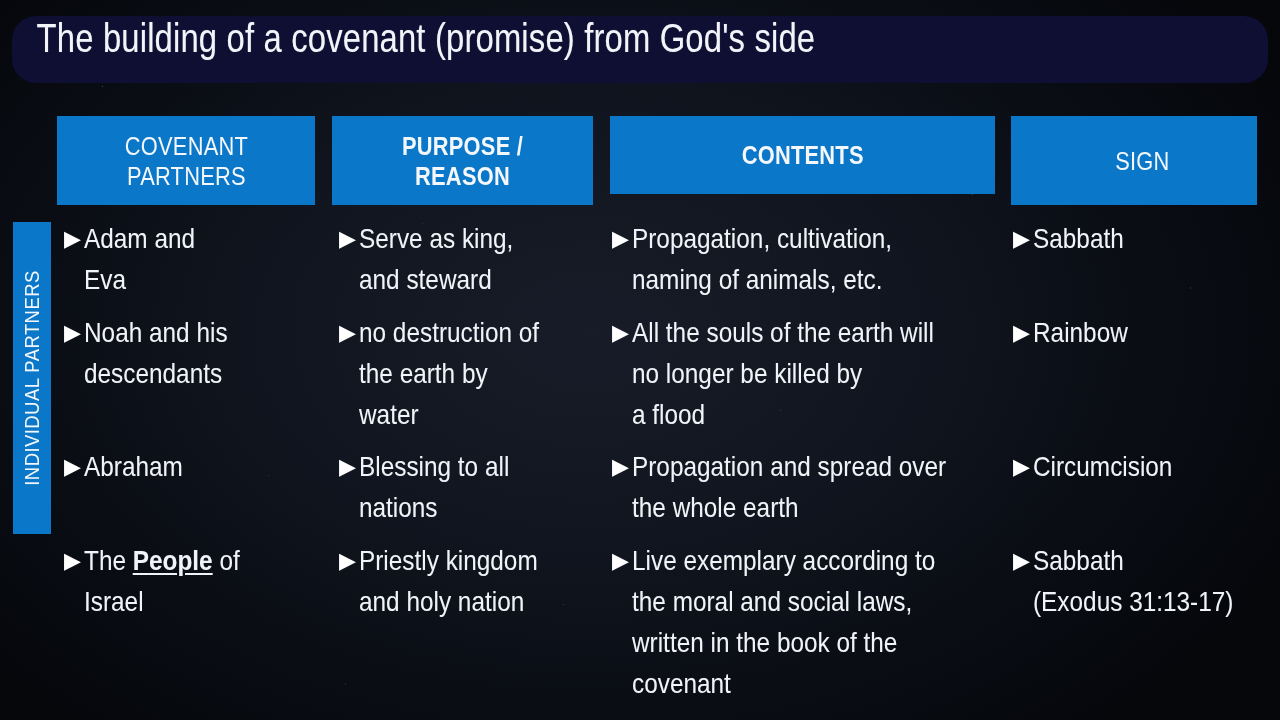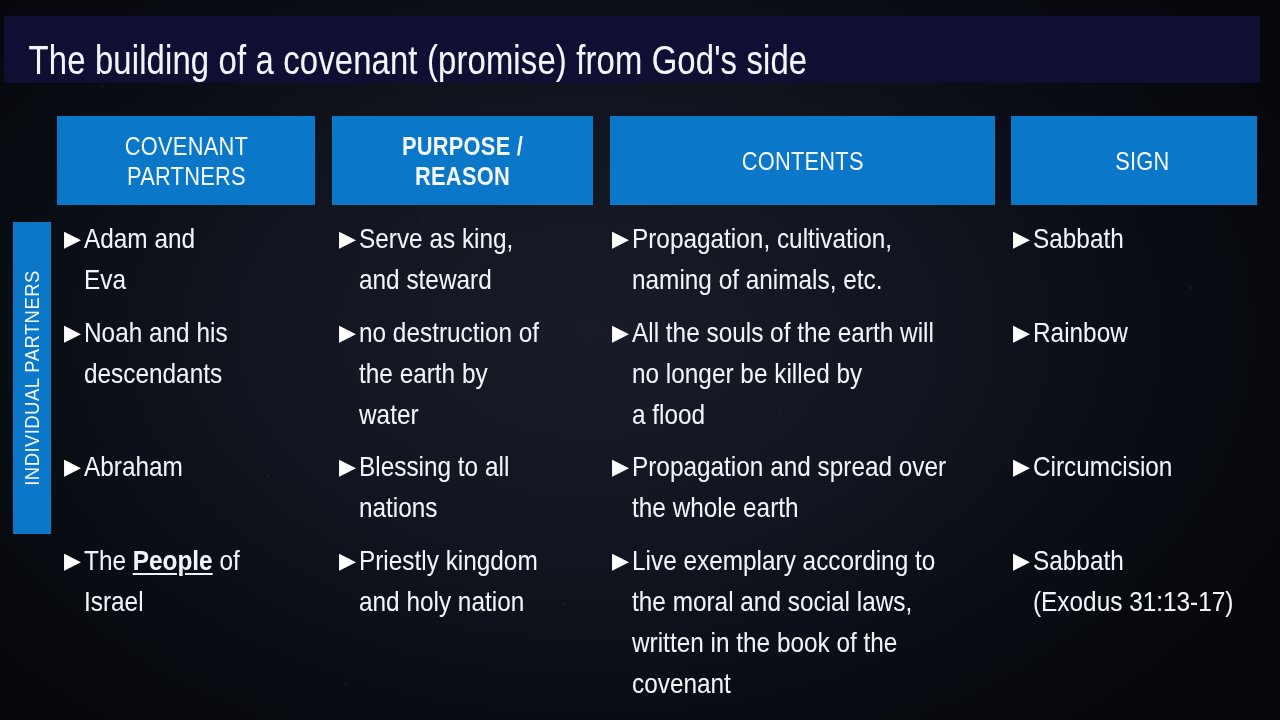--- a/index.html
+++ b/index.html
@@ -33,24 +33,24 @@
       radial-gradient(1px 1px at 85% 71%, rgba(190,205,230,.30) 50%, transparent 60%),
       radial-gradient(1px 1px at 93% 40%, rgba(190,205,230,.35) 50%, transparent 60%),
       radial-gradient(1px 1px at 14% 47%, rgba(190,205,230,.25) 50%, transparent 60%),
       radial-gradient(1px 1px at 27% 95%, rgba(190,205,230,.25) 50%, transparent 60%),
       radial-gradient(1px 1px at 57% 72%, rgba(190,205,230,.22) 50%, transparent 60%),
       radial-gradient(1px 1px at 88% 9%, rgba(190,205,230,.30) 50%, transparent 60%);
   }
 
   
   #title-banner{
-    position:absolute; left:4px; top:16px;
+    position:absolute; left:12px; top:16px;
     width:1256px; height:67px;
     background:#0e0f33;
-    display:flex; align-items:flex-end;
+    display:flex; align-items:flex-start;border-radius:24px;
   }
   #title-text{
     color:#f2f4fa;
     font-size:40px;
     font-weight:400;
     letter-spacing:.2px;
     padding-left:30px;
     white-space:nowrap;
     transform:scaleX(.82);
     transform-origin:left center;
@@ -64,21 +64,21 @@
     display:flex; align-items:center; justify-content:center;
     text-align:center;
     color:#f4f7fb;
     font-size:26px;
     line-height:30px;
     letter-spacing:.3px;
   }
   .hdr span{ transform:scaleX(.84); display:inline-block; }
   #hdr-partners { left:57px;   top:116px; width:258px; height:89px; }
   #hdr-purpose  { left:332px;  top:116px; width:261px; height:89px;font-weight:bold; }
-  #hdr-contents { left:610px;  top:116px; width:385px; height:89px; }
+  #hdr-contents { left:610px;  top:116px; width:385px; height:78px;font-weight:bold; }
   #hdr-sign     { left:1011px; top:116px; width:246px; height:89px;padding-left:16px; }
 
   
   #side-label{
     position:absolute;
     left:13px; top:222px;
     width:38px; height:312px;
     background:#0b77c8;
     display:flex; align-items:center; justify-content:center;
   }

